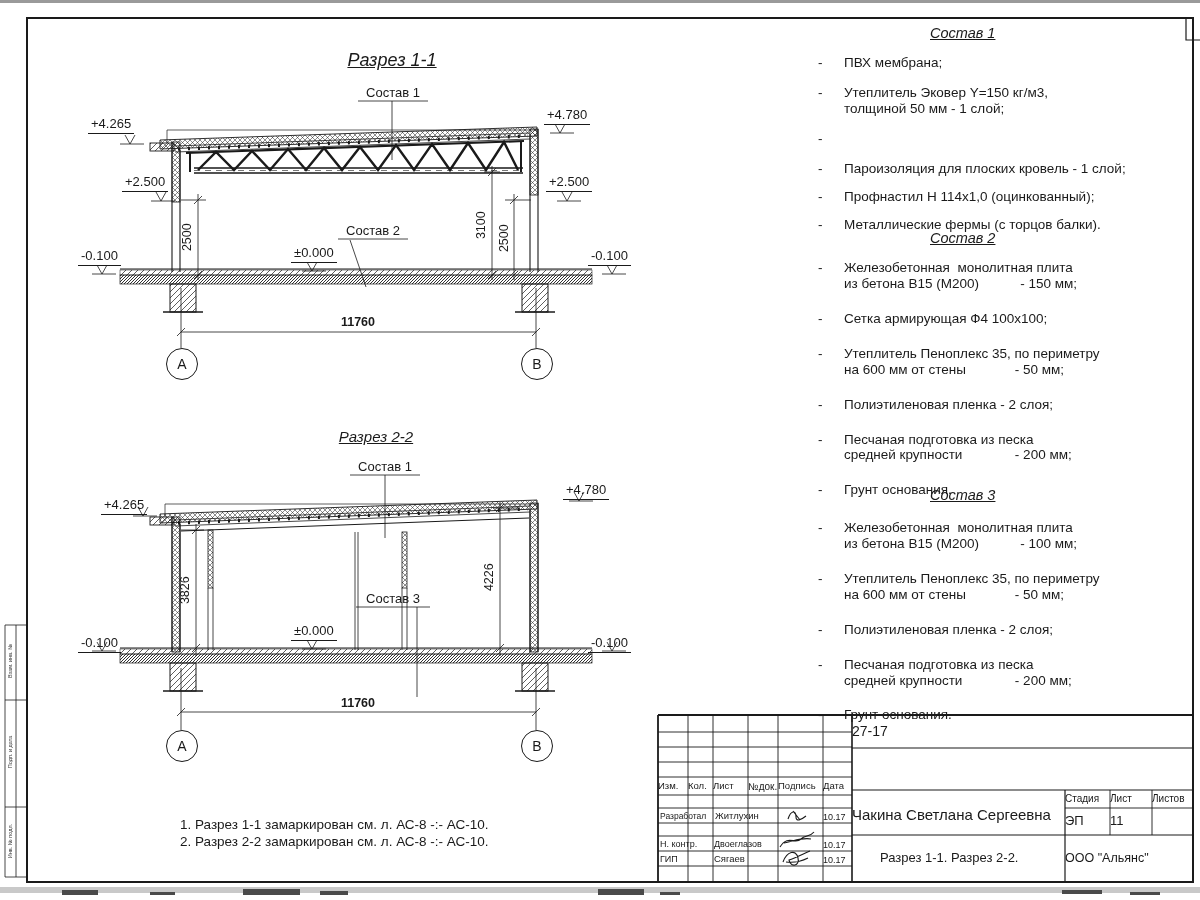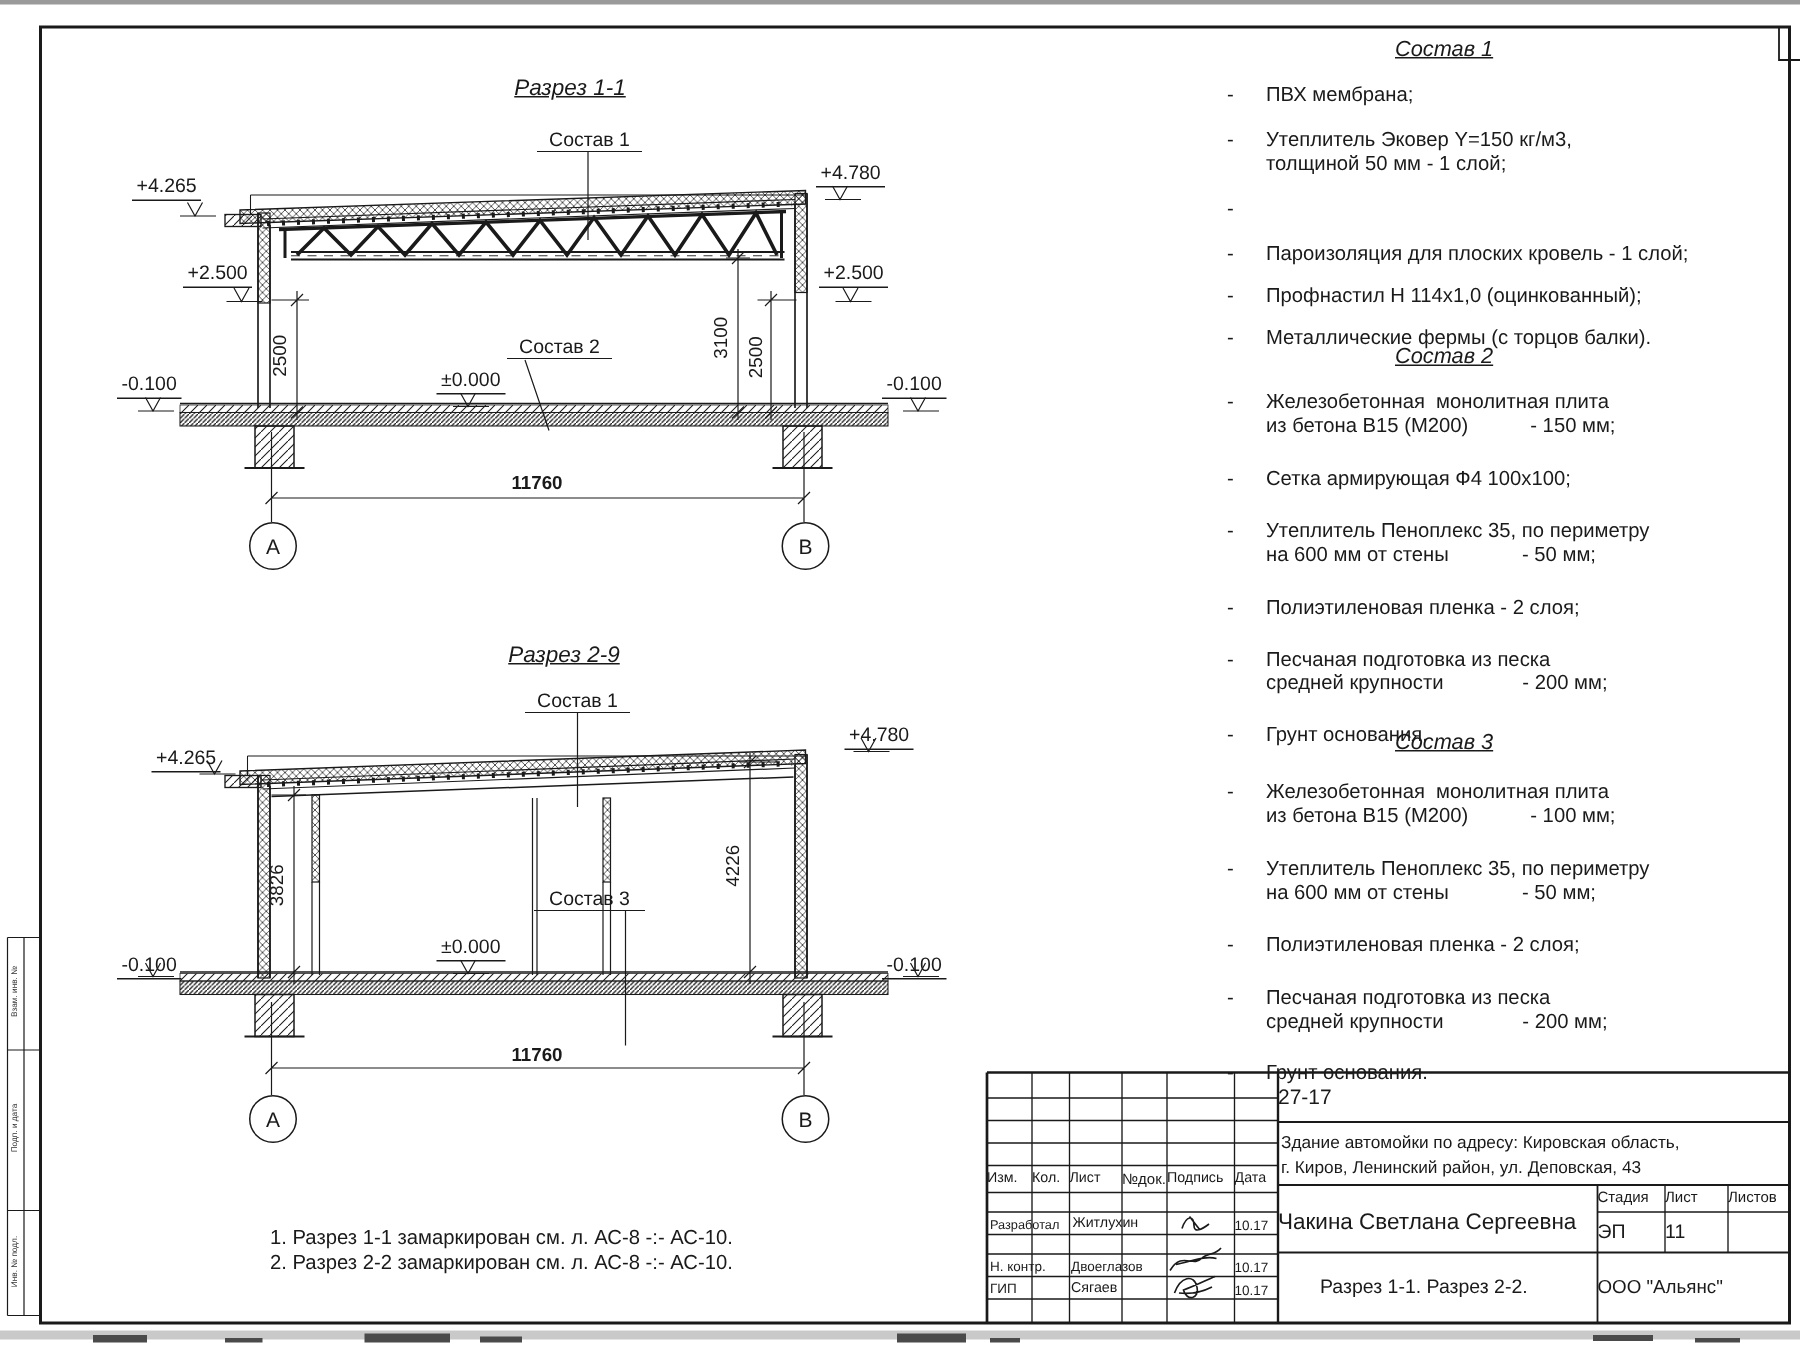--- a/index.html
+++ b/index.html
@@ -178,41 +178,41 @@
       <path d="M1110,790 V835 M1152,790 V835 M1065,808 H1193" stroke-width="0.9"></path>
     </g>
 
     <g stroke="#1a1a1a" fill="none" stroke-width="1.1">
       <path d="M788,819 c3,-9 8,-9 8,-2 c0,5 5,3 10,-1 m-13,-5 l7,9"></path>
       <path d="M780,847 c8,-13 15,-2 21,-8 c4,-4 9,-2 13,-7 m-30,11 c10,-2 19,-6 27,-4"></path>
       <path d="M783,862 c4,-11 13,-13 15,-4 c2,8 -7,10 -9,2 c6,-2 14,-6 21,-9 m-24,11 c8,1 16,-1 22,-4"></path>
     </g>
   </svg>
 
-  <div class="t it und ctr" style="left:332px;top:50px;width:96px;font-size:15px;">Разрез 1-1</div>
+  <div class="t it und ctr" style="left:344px;top:50px;width:96px;font-size:18px;">Разрез 1-1</div>
   <div class="t ctr" style="left:358px;top:86px;width:70px;font-size:13px;">Состав 1</div>
   <div class="t ctr" style="left:338px;top:224px;width:70px;font-size:13px;">Состав 2</div>
 
   <div class="t elev" style="left:88px;top:117px;">+4.265</div>
   <div class="t elev" style="left:544px;top:108px;">+4.780</div>
   <div class="t elev" style="left:122px;top:175px;">+2.500</div>
   <div class="t elev" style="left:546px;top:175px;">+2.500</div>
   <div class="t elev" style="left:78px;top:249px;">-0.100</div>
   <div class="t elev" style="left:588px;top:249px;">-0.100</div>
   <div class="t elev" style="left:291px;top:246px;">±0.000</div>
 
   <div class="t dimv" style="left:147px;top:230px;">2500</div>
   <div class="t dimv" style="left:441px;top:218px;">3100</div>
   <div class="t dimv" style="left:464px;top:231px;">2500</div>
   <div class="t dimh" style="left:308px;top:315px;width:100px;">11760</div>
 
   <div class="axis" style="left:166px;top:348px;">А</div>
   <div class="axis" style="left:521px;top:348px;">В</div>
 
-  <div class="t it und ctr" style="left:328px;top:428px;width:96px;font-size:15px;">Разрез 2-9</div>
+  <div class="t it und ctr" style="left:328px;top:428px;width:96px;font-size:15px;">Разрез 2-2</div>
   <div class="t ctr" style="left:350px;top:460px;width:70px;font-size:13px;">Состав 1</div>
   <div class="t ctr" style="left:356px;top:592px;width:74px;font-size:13px;">Состав 3</div>
 
   <div class="t elev" style="left:101px;top:498px;">+4.265</div>
   <div class="t elev" style="left:563px;top:483px;">+4.780</div>
   <div class="t elev" style="left:78px;top:636px;">-0.100</div>
   <div class="t elev" style="left:588px;top:636px;">-0.100</div>
   <div class="t elev" style="left:291px;top:624px;">±0.000</div>
 
   <div class="t dimv" style="left:145px;top:583px;">3826</div>
@@ -311,22 +311,20 @@
           <span class="dash">-</span>
           <span class="txt">Грунт основания.</span>
         </div>
     </div>
   </div>
 
   <div class="t" style="left:180px;top:817px;font-size:13.5px;">1. Разрез 1-1 замаркирован см. л. АС-8 -:- АС-10.</div>
   <div class="t" style="left:180px;top:834px;font-size:13.5px;">2. Разрез 2-2 замаркирован см. л. АС-8 -:- АС-10.</div>
 
   <div class="t tb-text" style="left:852px;top:723px;width:341px;font-size:14px;">27-17</div>
-  <div class="t tb-text" style="left:854px;top:754px;width:337px;font-size:11.5px;line-height:1.45;white-space:pre-line;">Здание автомойки по адресу: Кировская область,
-г. Киров, Ленинский район, ул. Деповская, 43</div>
   <div class="t tb-text" style="left:852px;top:806px;width:204px;font-size:15px;">Чакина Светлана Сергеевна</div>
   <div class="t tb-text" style="left:880px;top:851px;width:213px;font-size:13px;">Разрез 1-1. Разрез 2-2.</div>
   <div class="t tb-text" style="left:1065px;top:851px;width:128px;font-size:12.5px;">ООО "Альянс"</div>
 
   <div class="t tb-text" style="left:658px;top:781px;width:48px;font-size:9.5px;">Изм.</div>
   <div class="t tb-text" style="left:688px;top:781px;width:25px;font-size:9.5px;">Кол.</div>
   <div class="t tb-text" style="left:713px;top:781px;width:35px;font-size:9.5px;">Лист</div>
   <div class="t tb-text" style="left:748px;top:781px;width:30px;font-size:10px;">№док.</div>
   <div class="t tb-text" style="left:778px;top:781px;width:45px;font-size:9.5px;">Подпись</div>
   <div class="t tb-text" style="left:823px;top:781px;width:29px;font-size:9.5px;">Дата</div>

